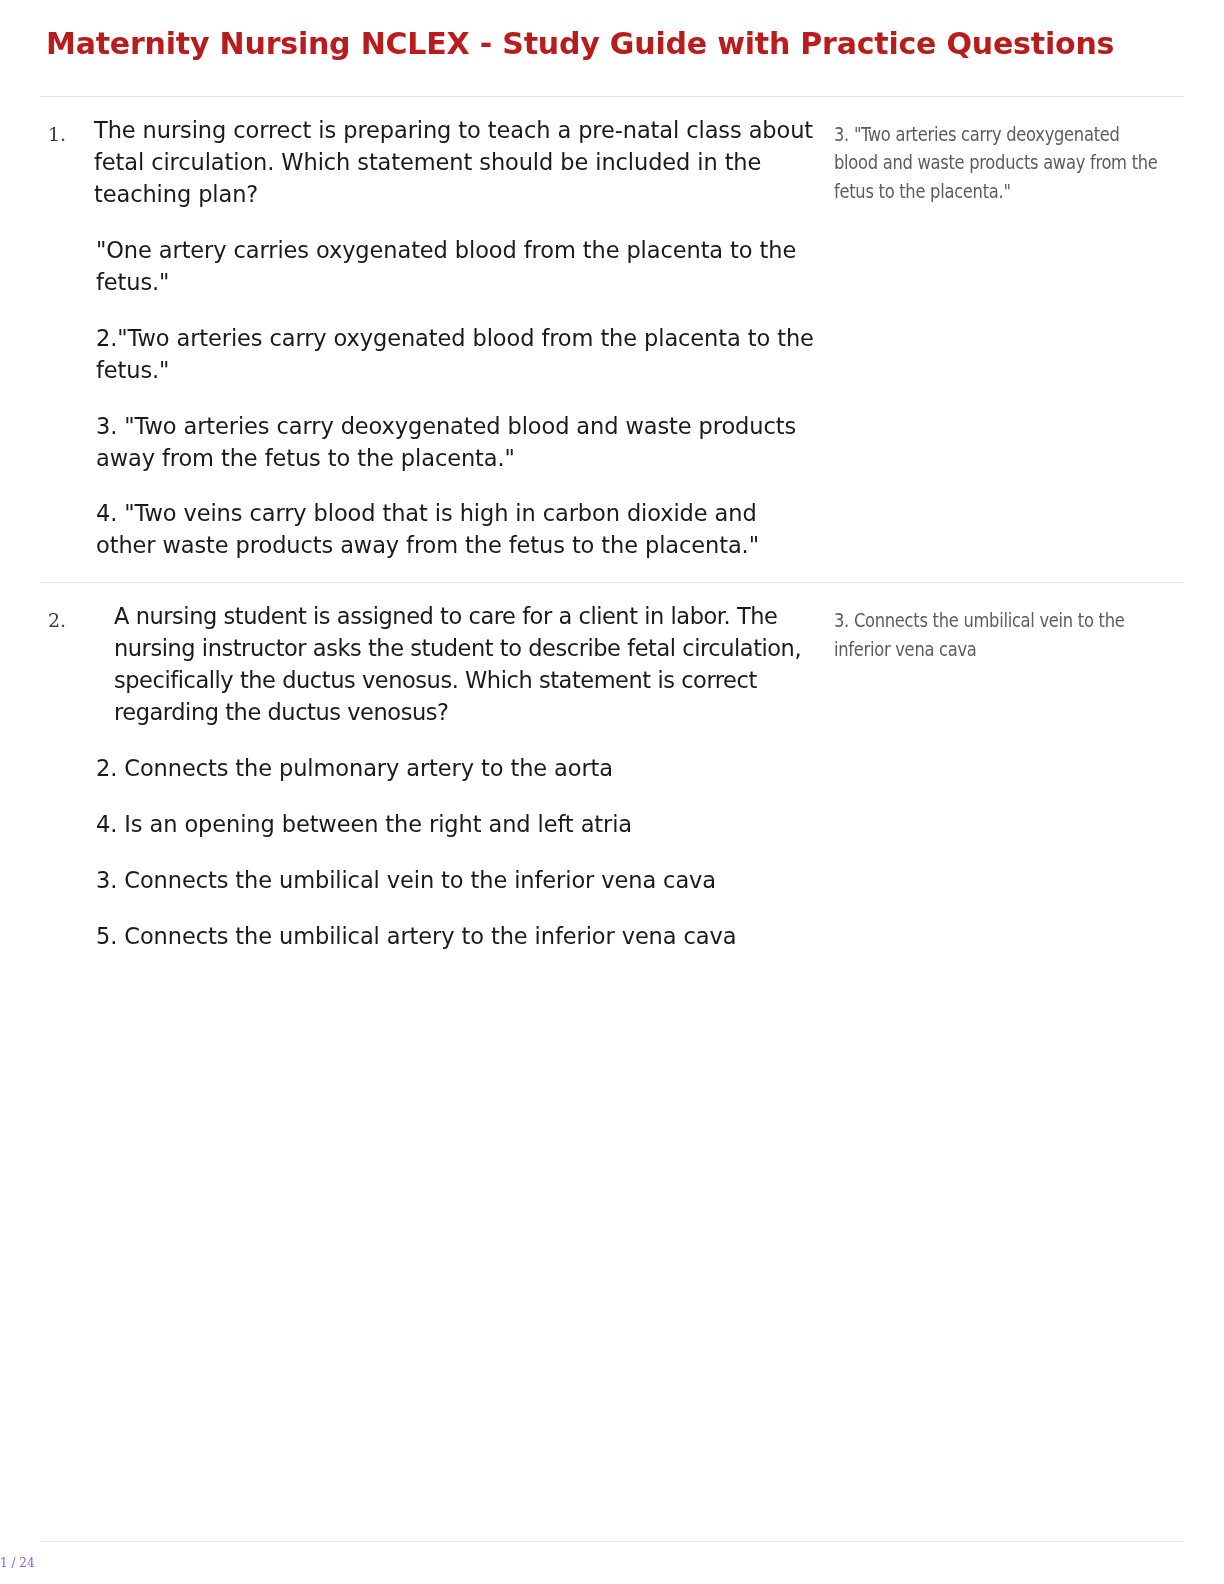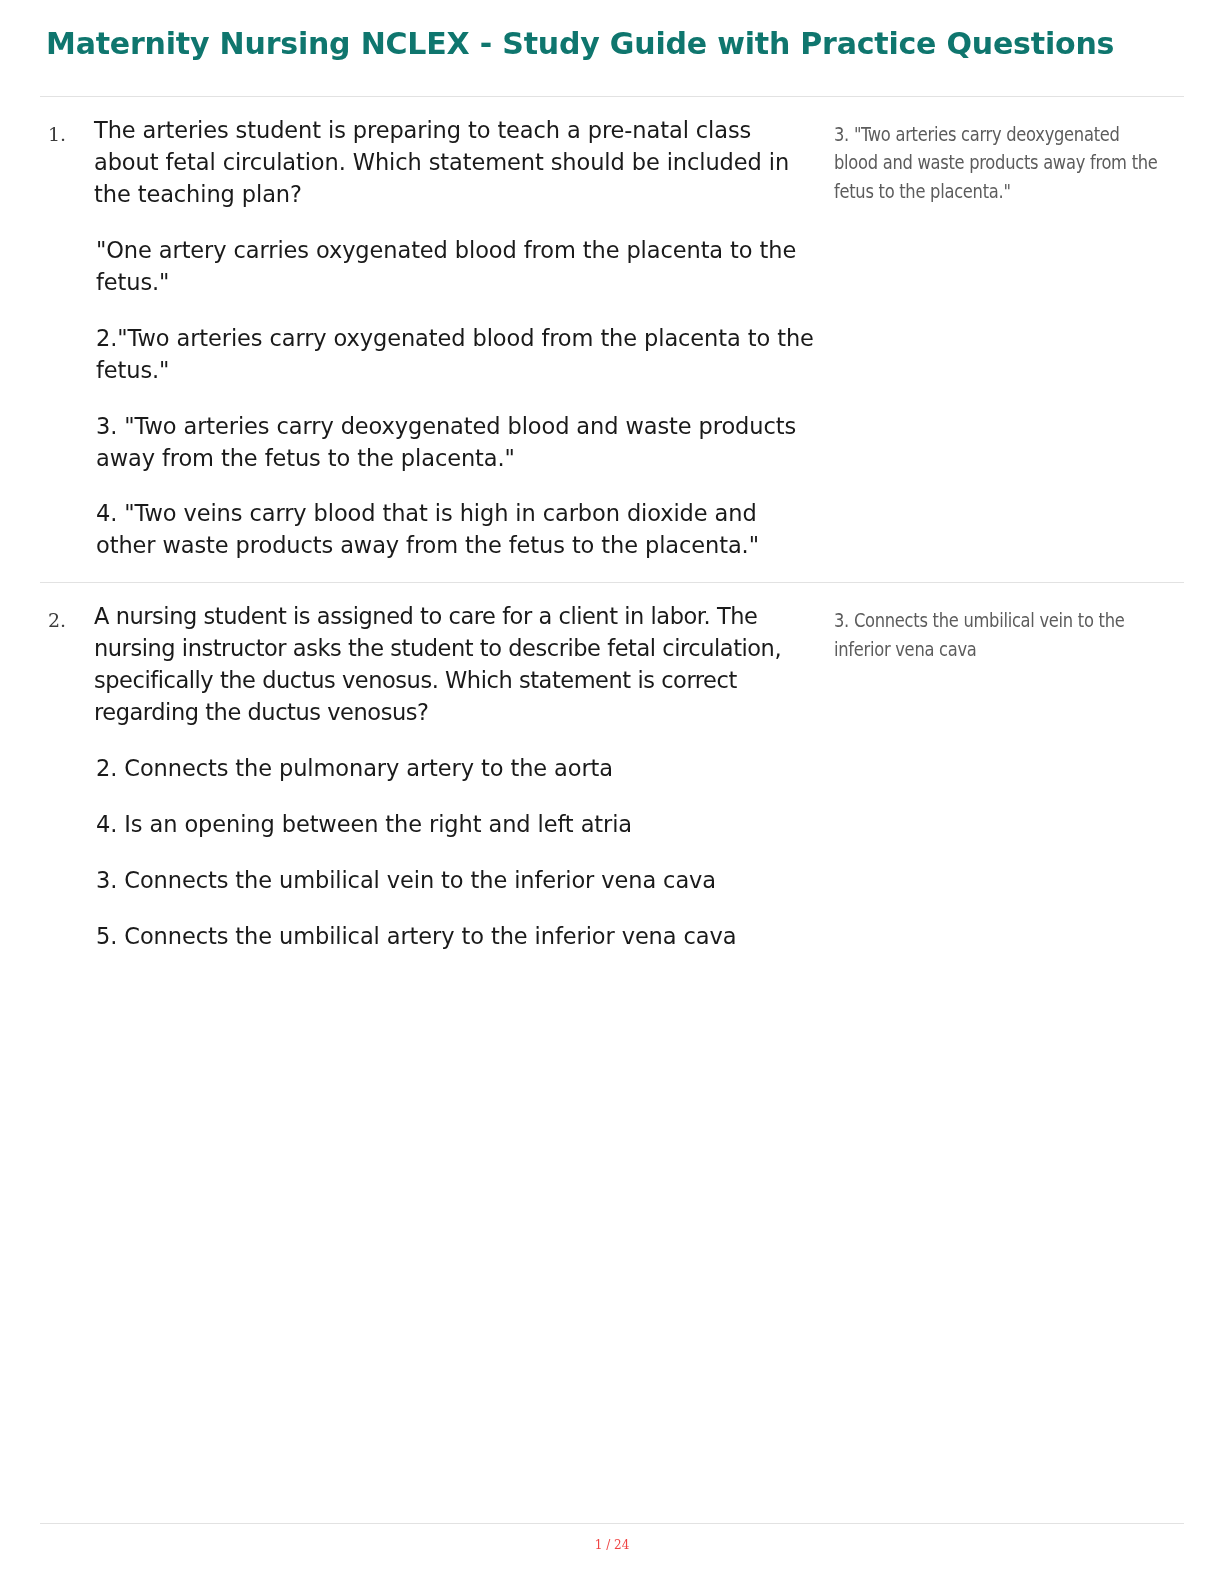--- a/index.html
+++ b/index.html
@@ -19,21 +19,21 @@
     width: 1224px;
     height: 1584px;
     box-sizing: border-box;
     padding: 18px 40px 0 40px;
     position: relative;
   }
   .doc-title {
     font-family: "DejaVu Sans", sans-serif;
     font-size: 30px;
     font-weight: bold;
-    color: #0f766e;
+    color: #b91c1c;
     letter-spacing: -0.2px;
     line-height: 1.2;
     margin: 8px 0 11px 6px;
   }
   .rule {
     border-top: 1px solid #e2e2e2;
     margin: 34px 0 0 0;
   }
   .qrow {
     display: flex;
@@ -76,49 +76,49 @@
     line-height: 1.45;
     color: #5c5c5c;
     font-family: "DejaVu Sans Condensed", "Liberation Sans Narrow", "Liberation Sans", sans-serif;
     padding-top: 6px;
     letter-spacing: -0.3px;
     transform: scaleX(0.93);
     transform-origin: left top;
   }
   .q2 .qstem {
     letter-spacing: -0.45px;
+    margin-left: 20px;
   }
   .footer {
     position: absolute;
     left: 0;
     right: 0;
-    bottom: 32px;
-    text-align: center;
+    bottom: 14px;
     font-size: 12px;
-    color: #ef4444;
+    color: #8b5cf6;
     font-family: "DejaVu Serif", serif;
   }
   .footer-rule {
     border-top: 1px solid #e2e2e2;
     margin: 0 40px 14px 40px;
   }
 </style>
 </head>
 <body>
 
 <div class="page">
 
   <div class="doc-title">Maternity Nursing NCLEX - Study Guide with Practice Questions</div>
 
   <div class="rule"></div>
 
   <div class="qrow q1">
     <div class="qnum">1.</div>
     <div class="qbody">
-      <p class="qstem">The arteries student is preparing to teach a pre-natal class about fetal circulation. Which statement should be included in the teaching plan?</p>
+      <p class="qstem">The nursing correct is preparing to teach a pre-natal class about fetal circulation. Which statement should be included in the teaching plan?</p>
       <p class="qopt indent">"One artery carries oxygenated blood from the placenta to the fetus."</p>
       <p class="qopt indent">2."Two arteries carry oxygenated blood from the placenta to the fetus."</p>
       <p class="qopt indent">3. "Two arteries carry deoxygenated blood and waste products away from the fetus to the placenta."</p>
       <p class="qopt indent last">4. "Two veins carry blood that is high in carbon dioxide and other waste products away from the fetus to the placenta."</p>
     </div>
     <div class="answer">3. "Two arteries carry deoxygenated blood and waste products away from the fetus to the placenta."</div>
   </div>
 
   <div class="rule" style="margin-top:0"></div>
 

